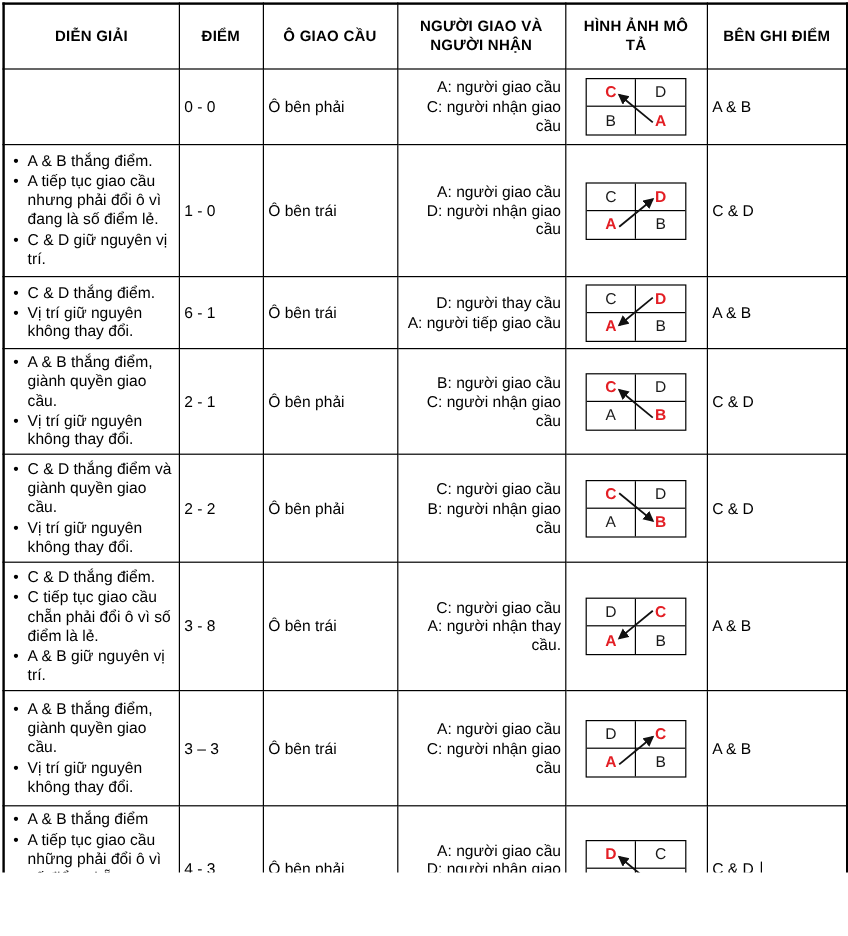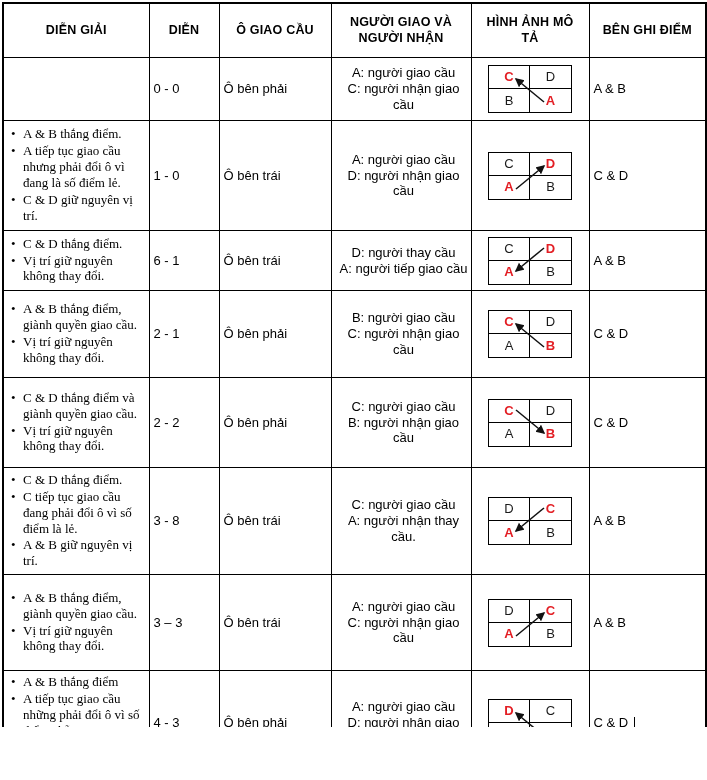--- a/index.html
+++ b/index.html
@@ -31,24 +31,24 @@
   tbody tr:nth-child(4){height:87px}
   tbody tr:nth-child(5){height:90px}
   tbody tr:nth-child(6){height:107px}
   tbody tr:nth-child(7){height:96px}
   tbody tr:nth-child(8){height:104px}
   tbody tr.sliver{height:8px}
   tbody tr.sliver td{padding:0;border-top:2px solid #000;}
 
   .c-desc{padding:3px 3px 3px 6px;}
   ul.bullets{margin:0;padding:0;list-style:none;}
-  ul.bullets li{position:relative;padding-left:13px;margin:0 0 1px 0;font-family:Liberation Serif, serif;}
+  ul.bullets li{position:relative;padding-left:13px;margin:0 0 1px 0;}
   ul.bullets li::before{content:"\2022";position:absolute;left:1px;top:0;}
   .c-score,.c-court-name,.c-side{text-align:left;}
-  .c-people{padding:2px 3px 2px 8px;text-align:center;}
+  .c-people{padding:2px 3px 2px 8px;text-align:right;}
   .people-line{display:block;}
   .c-img{text-align:center;}
 
   
   .court{
     position:relative;width:82px;height:46px;margin:0 auto;
     display:grid;grid-template-columns:1fr 1fr;grid-template-rows:1fr 1fr;
     border:1px solid #000;background:#fff;
   }
   .ccell{
@@ -74,21 +74,21 @@
       <col class="c1">
         <col class="c2">
         <col class="c3">
       <col class="c4">
         <col class="c5">
         <col class="c6">
     </colgroup>
     <thead>
       <tr>
         <th>DIỄN GIẢI</th>
-        <th>DIỄN</th>
+        <th>ĐIỂM</th>
         <th>Ô GIAO CẦU</th>
         <th>NGƯỜI GIAO VÀ NGƯỜI NHẬN</th>
         <th>HÌNH ẢNH MÔ TẢ</th>
         <th>BÊN GHI ĐIỂM</th>
       </tr>
     </thead>
     <tbody id="table-body">
         <tr>
     <td class="c-desc">
       <ul class="bullets"></ul>
@@ -259,21 +259,21 @@
             </div>
     </td>
     <td class="c-side">
       <span class="side-text">C &amp; D</span>
     </td>
   </tr>
         <tr>
     <td class="c-desc">
       <ul class="bullets">
               <li>C &amp; D thắng điểm.</li>
-              <li>C tiếp tục giao cầu đang phải đổi ô vì số điểm là lẻ.</li>
+              <li>C tiếp tục giao cầu chẵn phải đổi ô vì số điểm là lẻ.</li>
               <li>A &amp; B giữ nguyên vị trí.</li>
             </ul>
     </td>
     <td class="c-score">3 - 8</td>
     <td class="c-court-name">Ô bên trái</td>
     <td class="c-people">
       <div class="people">
               <div class="people-line">C: người giao cầu</div>
               <div class="people-line">A: người nhận thay cầu.</div>
             </div>

